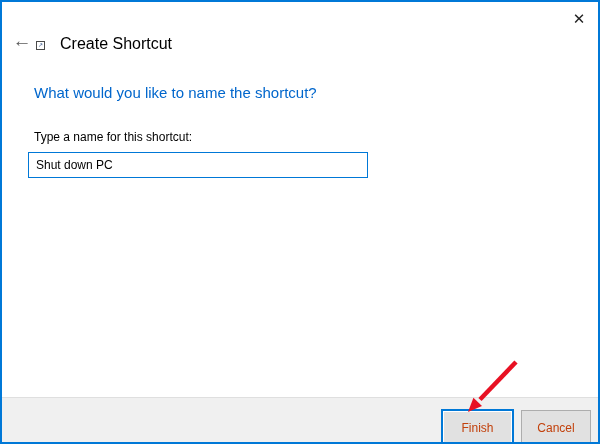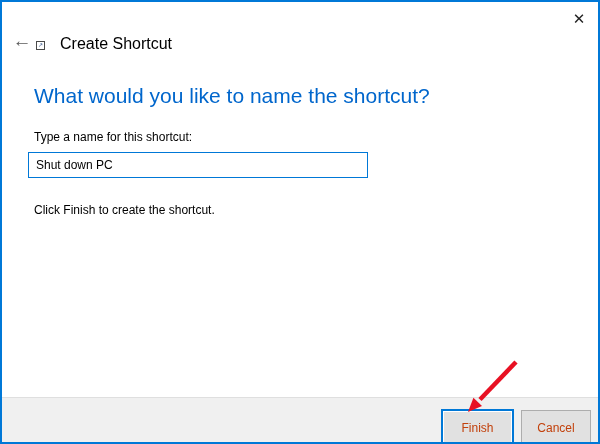--- a/index.html
+++ b/index.html
@@ -38,21 +38,21 @@
     background: #ffffff;
     font-size: 6px; line-height: 7px;
     color: #1b3f7a; text-align: center;
   }
   .wizard-title {
     position: absolute; left: 58px; top: 33px;
     font-size: 16px; color: #000000;
   }
   .heading {
     position: absolute; left: 32px; top: 82px;
-    font-size: 21px; color: #0066cc;
+    font-size: 15px; color: #0066cc;
   }
   .field-label {
     position: absolute; left: 32px; top: 128px;
     font-size: 12px; color: #000000; text-align: right;
   }
   .name-input {
     position: absolute; left: 26px; top: 150px;
     width: 340px; height: 26px;
     box-sizing: border-box;
     border: 1px solid #0078d7;
@@ -110,21 +110,20 @@
   <div class="mini-icon">↗</div>
 
   <div class="wizard-title">Create Shortcut</div>
 
   <div class="heading">What would you like to name the shortcut?</div>
 
   <div class="field-label">Type a name for this shortcut:</div>
 
   <input class="name-input" type="text" value="Shut down PC" style="">
 
-  <div class="instruction">Click Finish to create the shortcut.</div>
 
   <div class="footer"></div>
 
   <button class="btn btn-finish">Finish</button>
 
   <button class="btn btn-cancel">Cancel</button>
 
   <svg class="annotation-arrow" viewBox="0 0 100 70">
     <line x1="76" y1="12" x2="40" y2="49.5" stroke="#e81123" stroke-width="4.5"></line>
     <polygon points="28,62 33.4,47.7 42,56.1" fill="#e81123"></polygon>

